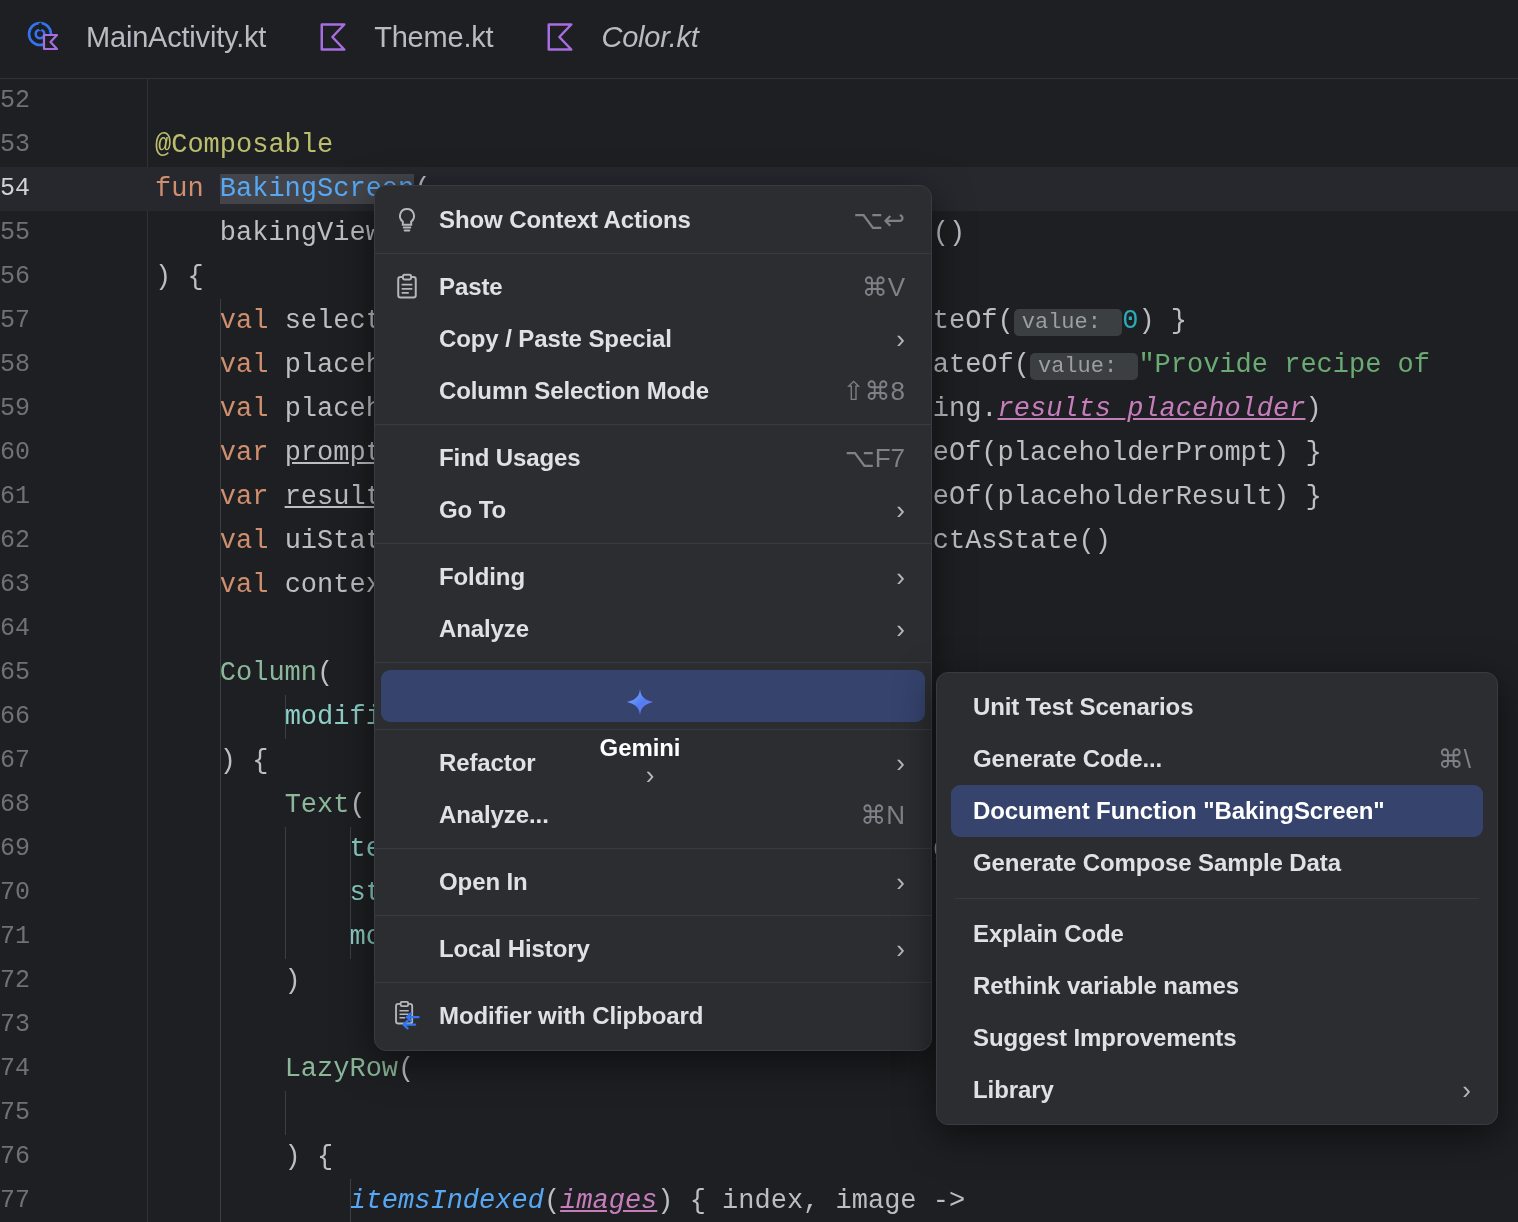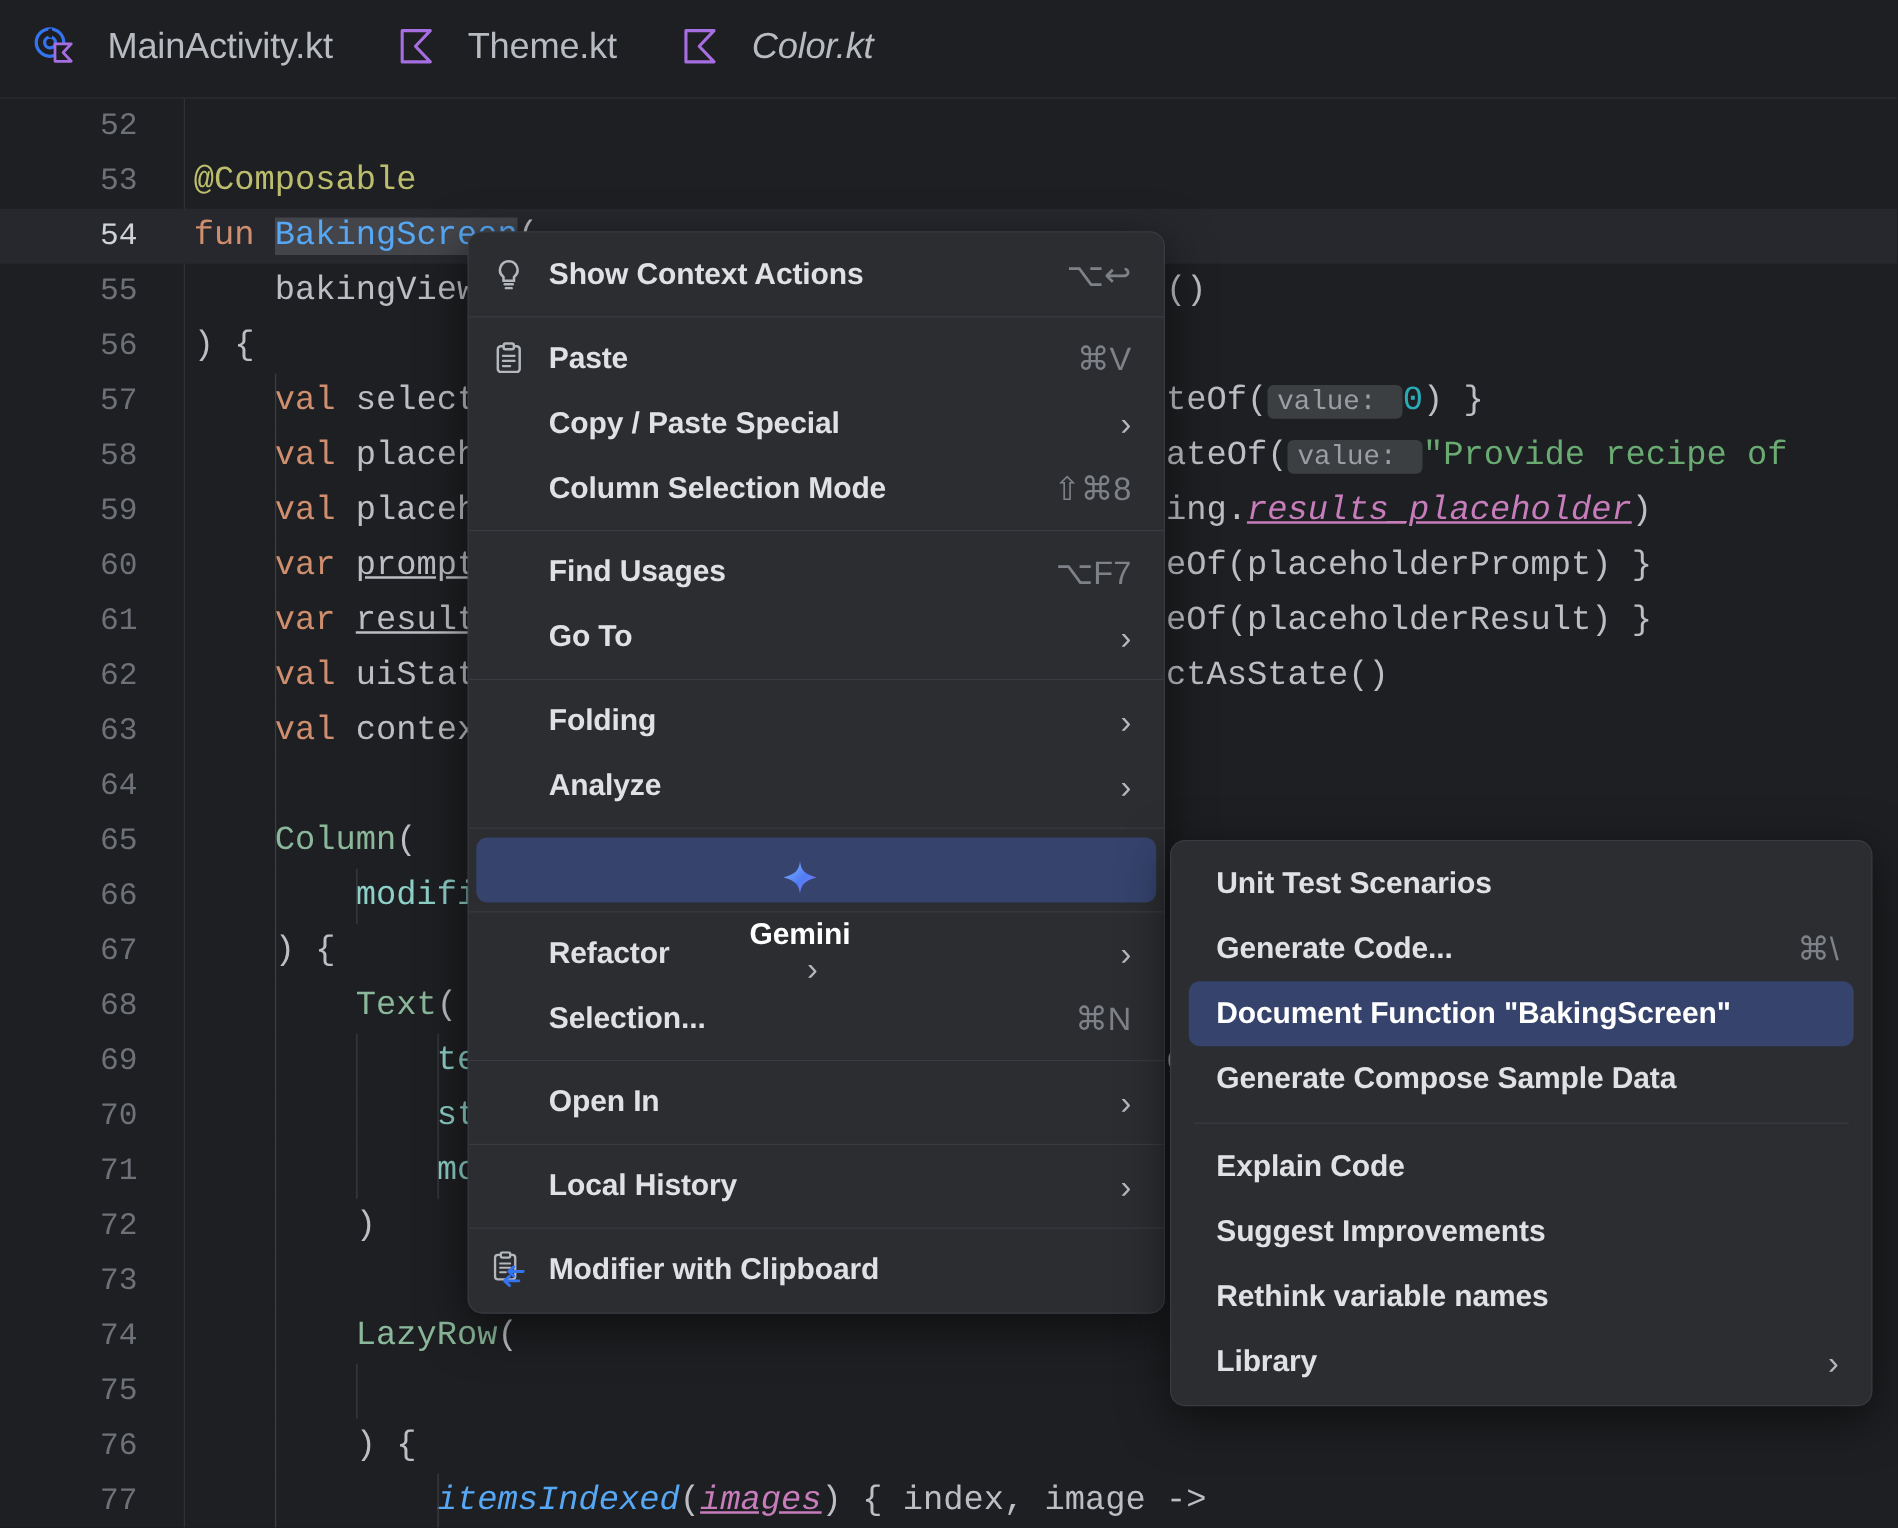--- a/index.html
+++ b/index.html
@@ -45,21 +45,21 @@
     background: #1e1f22; border-right: 1px solid #303236;
   }
   .lines { position: absolute; top: 0; left: 0; width: 1518px; }
   .row {
     position: relative; height: 44px; line-height: 44px;
     font-family: "Liberation Mono", monospace; font-size: 27px;
     white-space: pre; color: #bcbec4;
   }
   .row.cur { background: #26282e; }
   .row .ln {
-    position: absolute; left: 0; width: 110px; text-align: right;
+    position: absolute; left: 0; width: 110px; text-align: left;
     font-family: "Liberation Mono", monospace; font-size: 25px; color: #6e7278;
   }
   .row.cur .ln { color: #cfd2d6; }
   .row .code { position: absolute; left: 148px; padding-left: 7px; }
 
   
   .kw   { color: #cf8e6d; }
   .ann  { color: #bcbe6d; }
   .fn   { color: #56a8f5; }
   .fni  { color: #56a8f5; font-style: italic; }
@@ -245,21 +245,21 @@
         </span>
         <span class="mlabel">Gemini</span>
         <span class="marrow">›</span>
       </div>
       <div class="msep"></div>
       <div class="mi noicon">
         <span class="mlabel">Refactor</span>
         <span class="marrow">›</span>
       </div>
       <div class="mi noicon">
-        <span class="mlabel">Selection...</span>
+        <span class="mlabel">Analyze...</span>
         <span class="mshort">⌘N</span>
       </div>
       <div class="msep"></div>
       <div class="mi noicon">
         <span class="mlabel">Open In</span>
         <span class="marrow">›</span>
       </div>
       <div class="msep"></div>
       <div class="mi noicon">
         <span class="mlabel">Local History</span>
@@ -292,24 +292,24 @@
         <span class="mlabel">Document Function "BakingScreen"</span>
       </div>
       <div class="mi noicon">
         <span class="mlabel">Generate Compose Sample Data</span>
       </div>
       <div class="msep"></div>
       <div class="mi noicon">
         <span class="mlabel">Explain Code</span>
       </div>
       <div class="mi noicon">
+        <span class="mlabel">Rethink variable names</span>
+      </div>
+      <div class="mi noicon">
         <span class="mlabel">Suggest Improvements</span>
       </div>
       <div class="mi noicon">
-        <span class="mlabel">Rethink variable names</span>
-      </div>
-      <div class="mi noicon">
         <span class="mlabel">Library</span>
         <span class="marrow">›</span>
       </div>
     </div>
 
 </div>
 
 </body></html>

